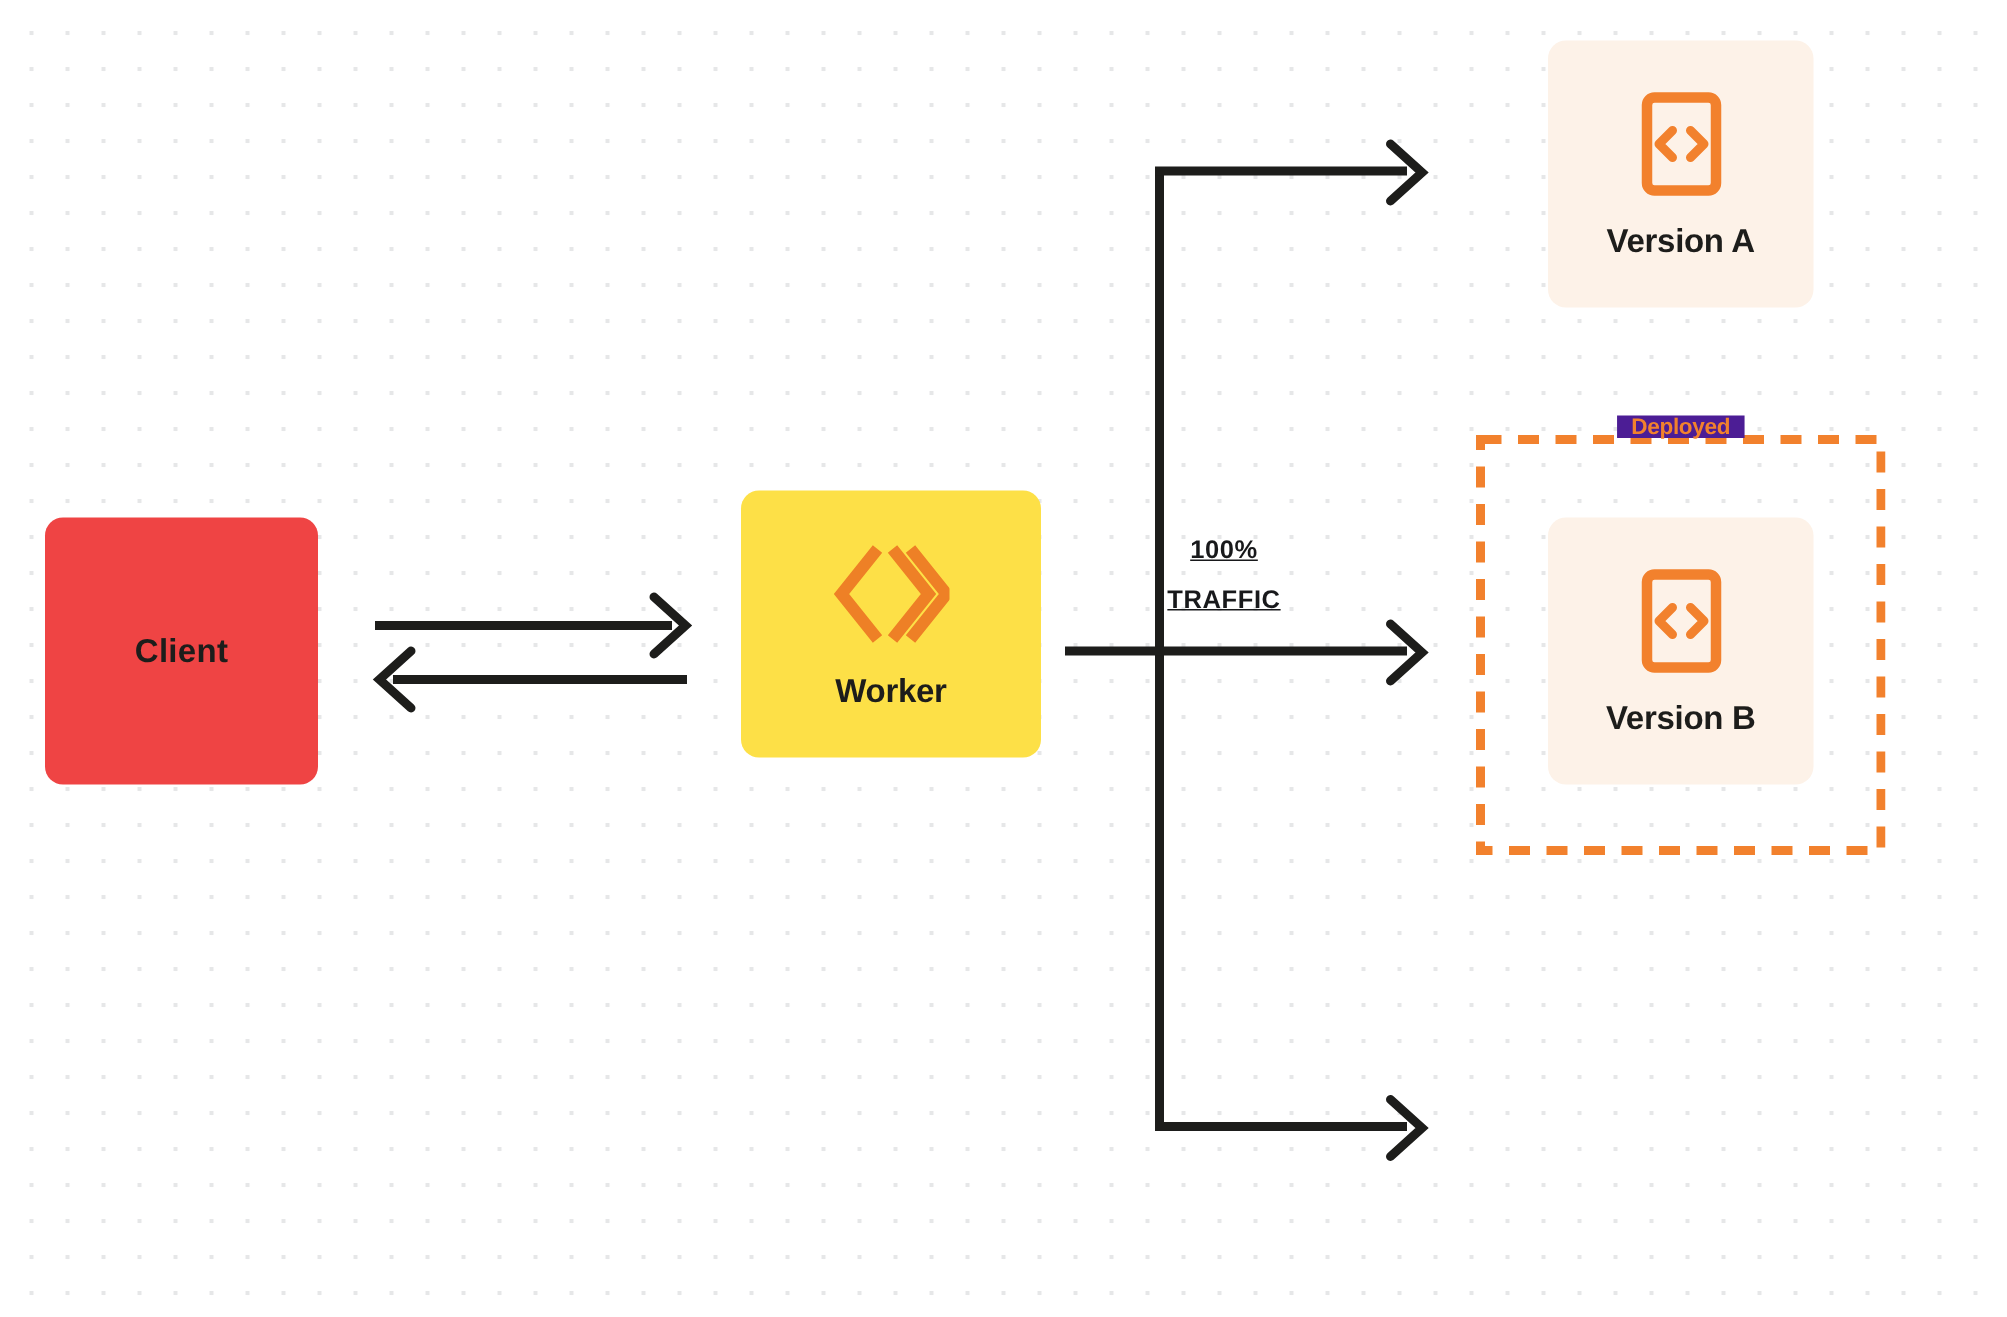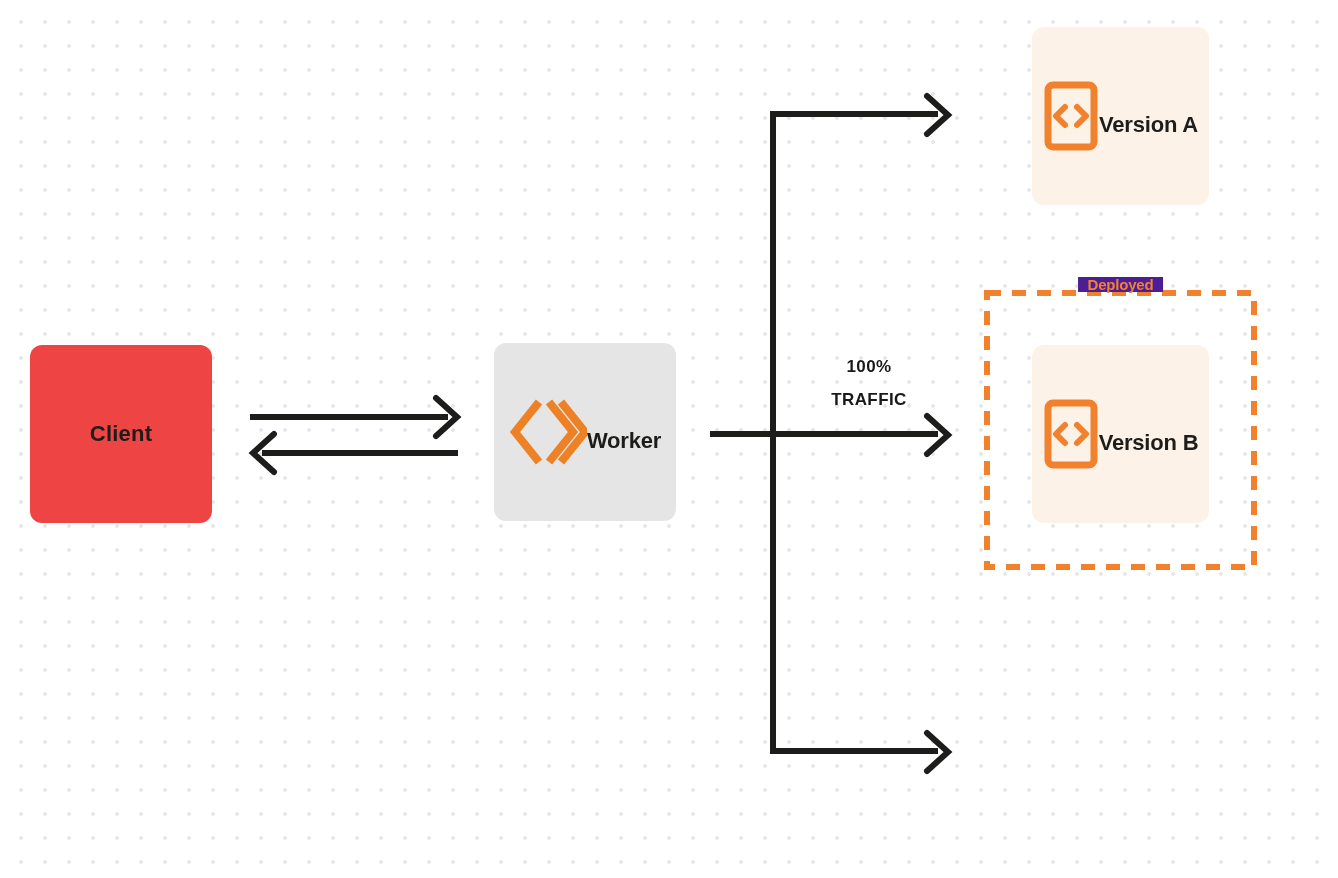--- a/index.html
+++ b/index.html
@@ -28,38 +28,38 @@
     width: 1338px;
     height: 878px;
     pointer-events: none;
   }
 
   
   .node {
     position: absolute;
     border-radius: 12px;
     display: flex;
-    flex-direction: row;
+    flex-direction: column;
     align-items: center;
     justify-content: center;
     box-sizing: border-box;
   }
   .node-client {
     left: 30px;
     top: 345px;
     width: 182px;
     height: 178px;
     background: #ef4444;
   }
   .node-worker {
     left: 494px;
-    top: 343px;
-    width: 182px;
+    top: 327px;
+    width: 200px;
     height: 178px;
-    background: #e5e5e5;
+    background: #fde047;
   }
   .node-version {
     left: 1032px;
     width: 177px;
     height: 178px;
     background: #fdf2e8;
   }
   .node-version-a { top: 27px; }
   .node-version-b { top: 345px; }
   .node-version-c { top: 663px; }
@@ -101,29 +101,30 @@
     font-weight: bold;
     color: #f2812d;
     line-height: 1;
     white-space: nowrap;
     letter-spacing: -0.2px;
   }
 
   
   .traffic-label {
     position: absolute;
-    left: 799px;
+    left: 746px;
     top: 350px;
     width: 140px;
     text-align: center;
     color: #18191b;
     font-size: 17px;
     font-weight: bold;
     line-height: 1.95;
     letter-spacing: 0.4px;
+    text-decoration: underline;
   }
   .traffic-label span { display: block; }
 </style>
 </head>
 <body>
 
 <div class="canvas">
 
   <svg class="svg-layer" viewBox="0 0 1338 878" xmlns="http://www.w3.org/2000/svg">
     <defs></defs>

